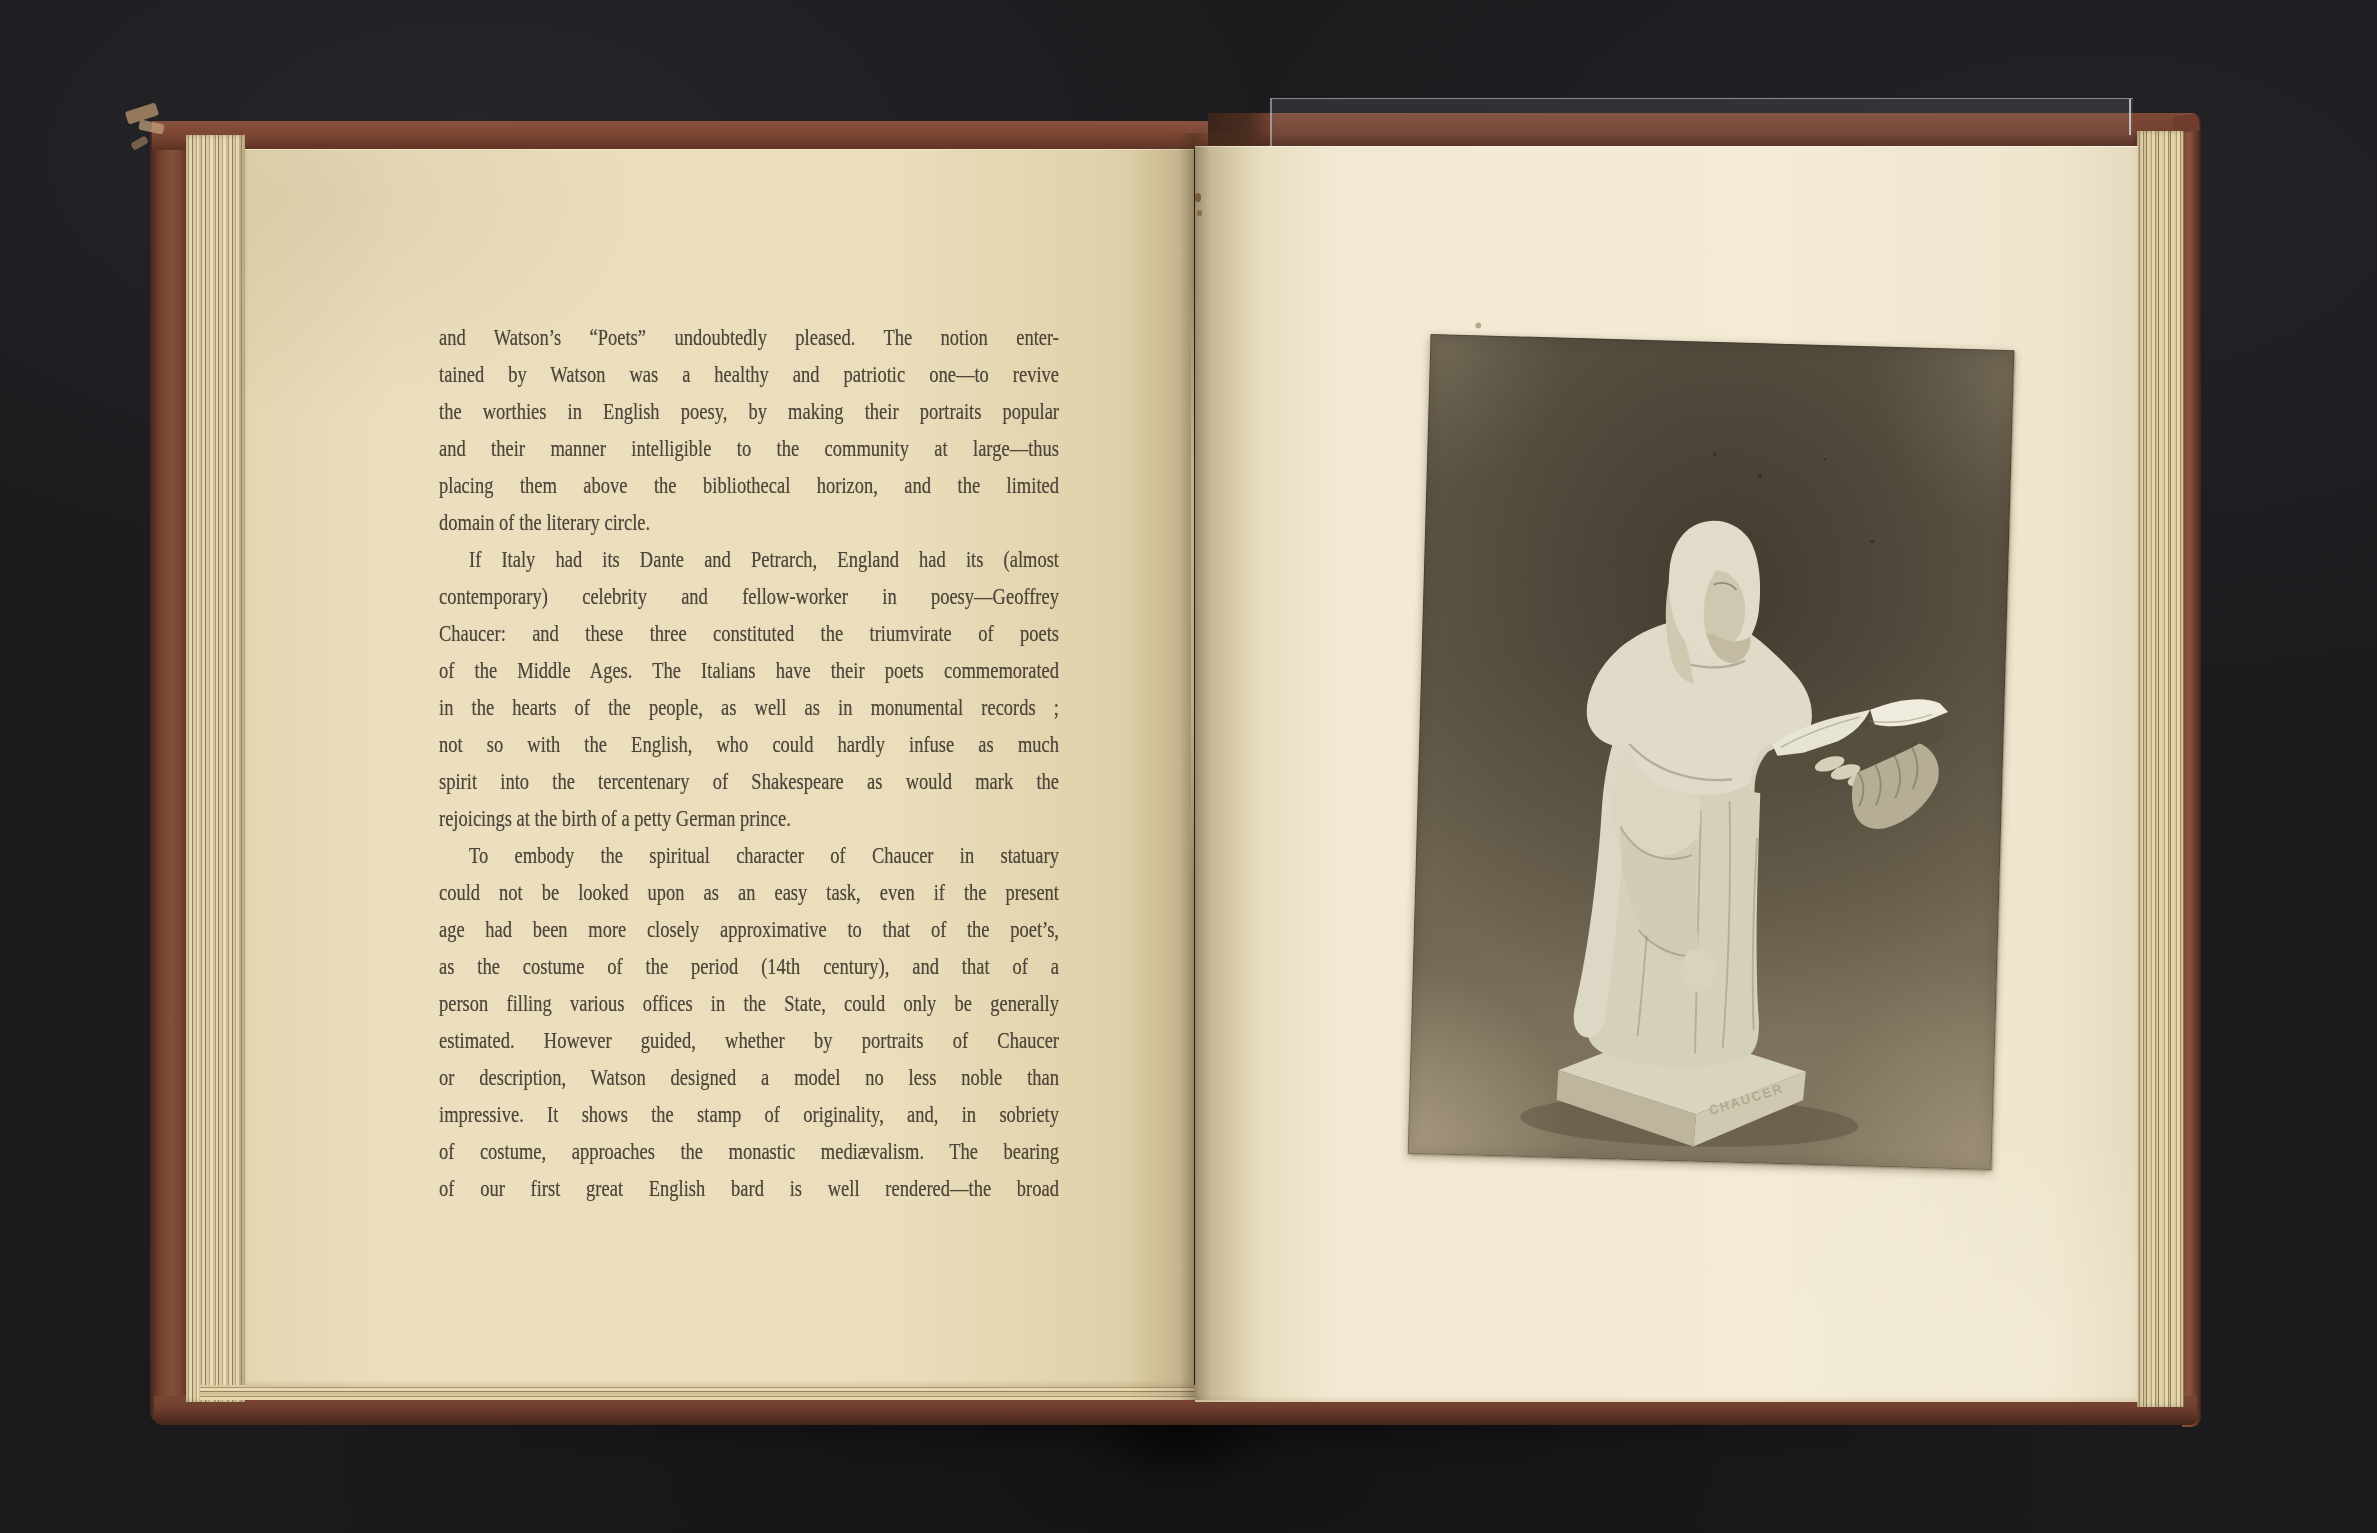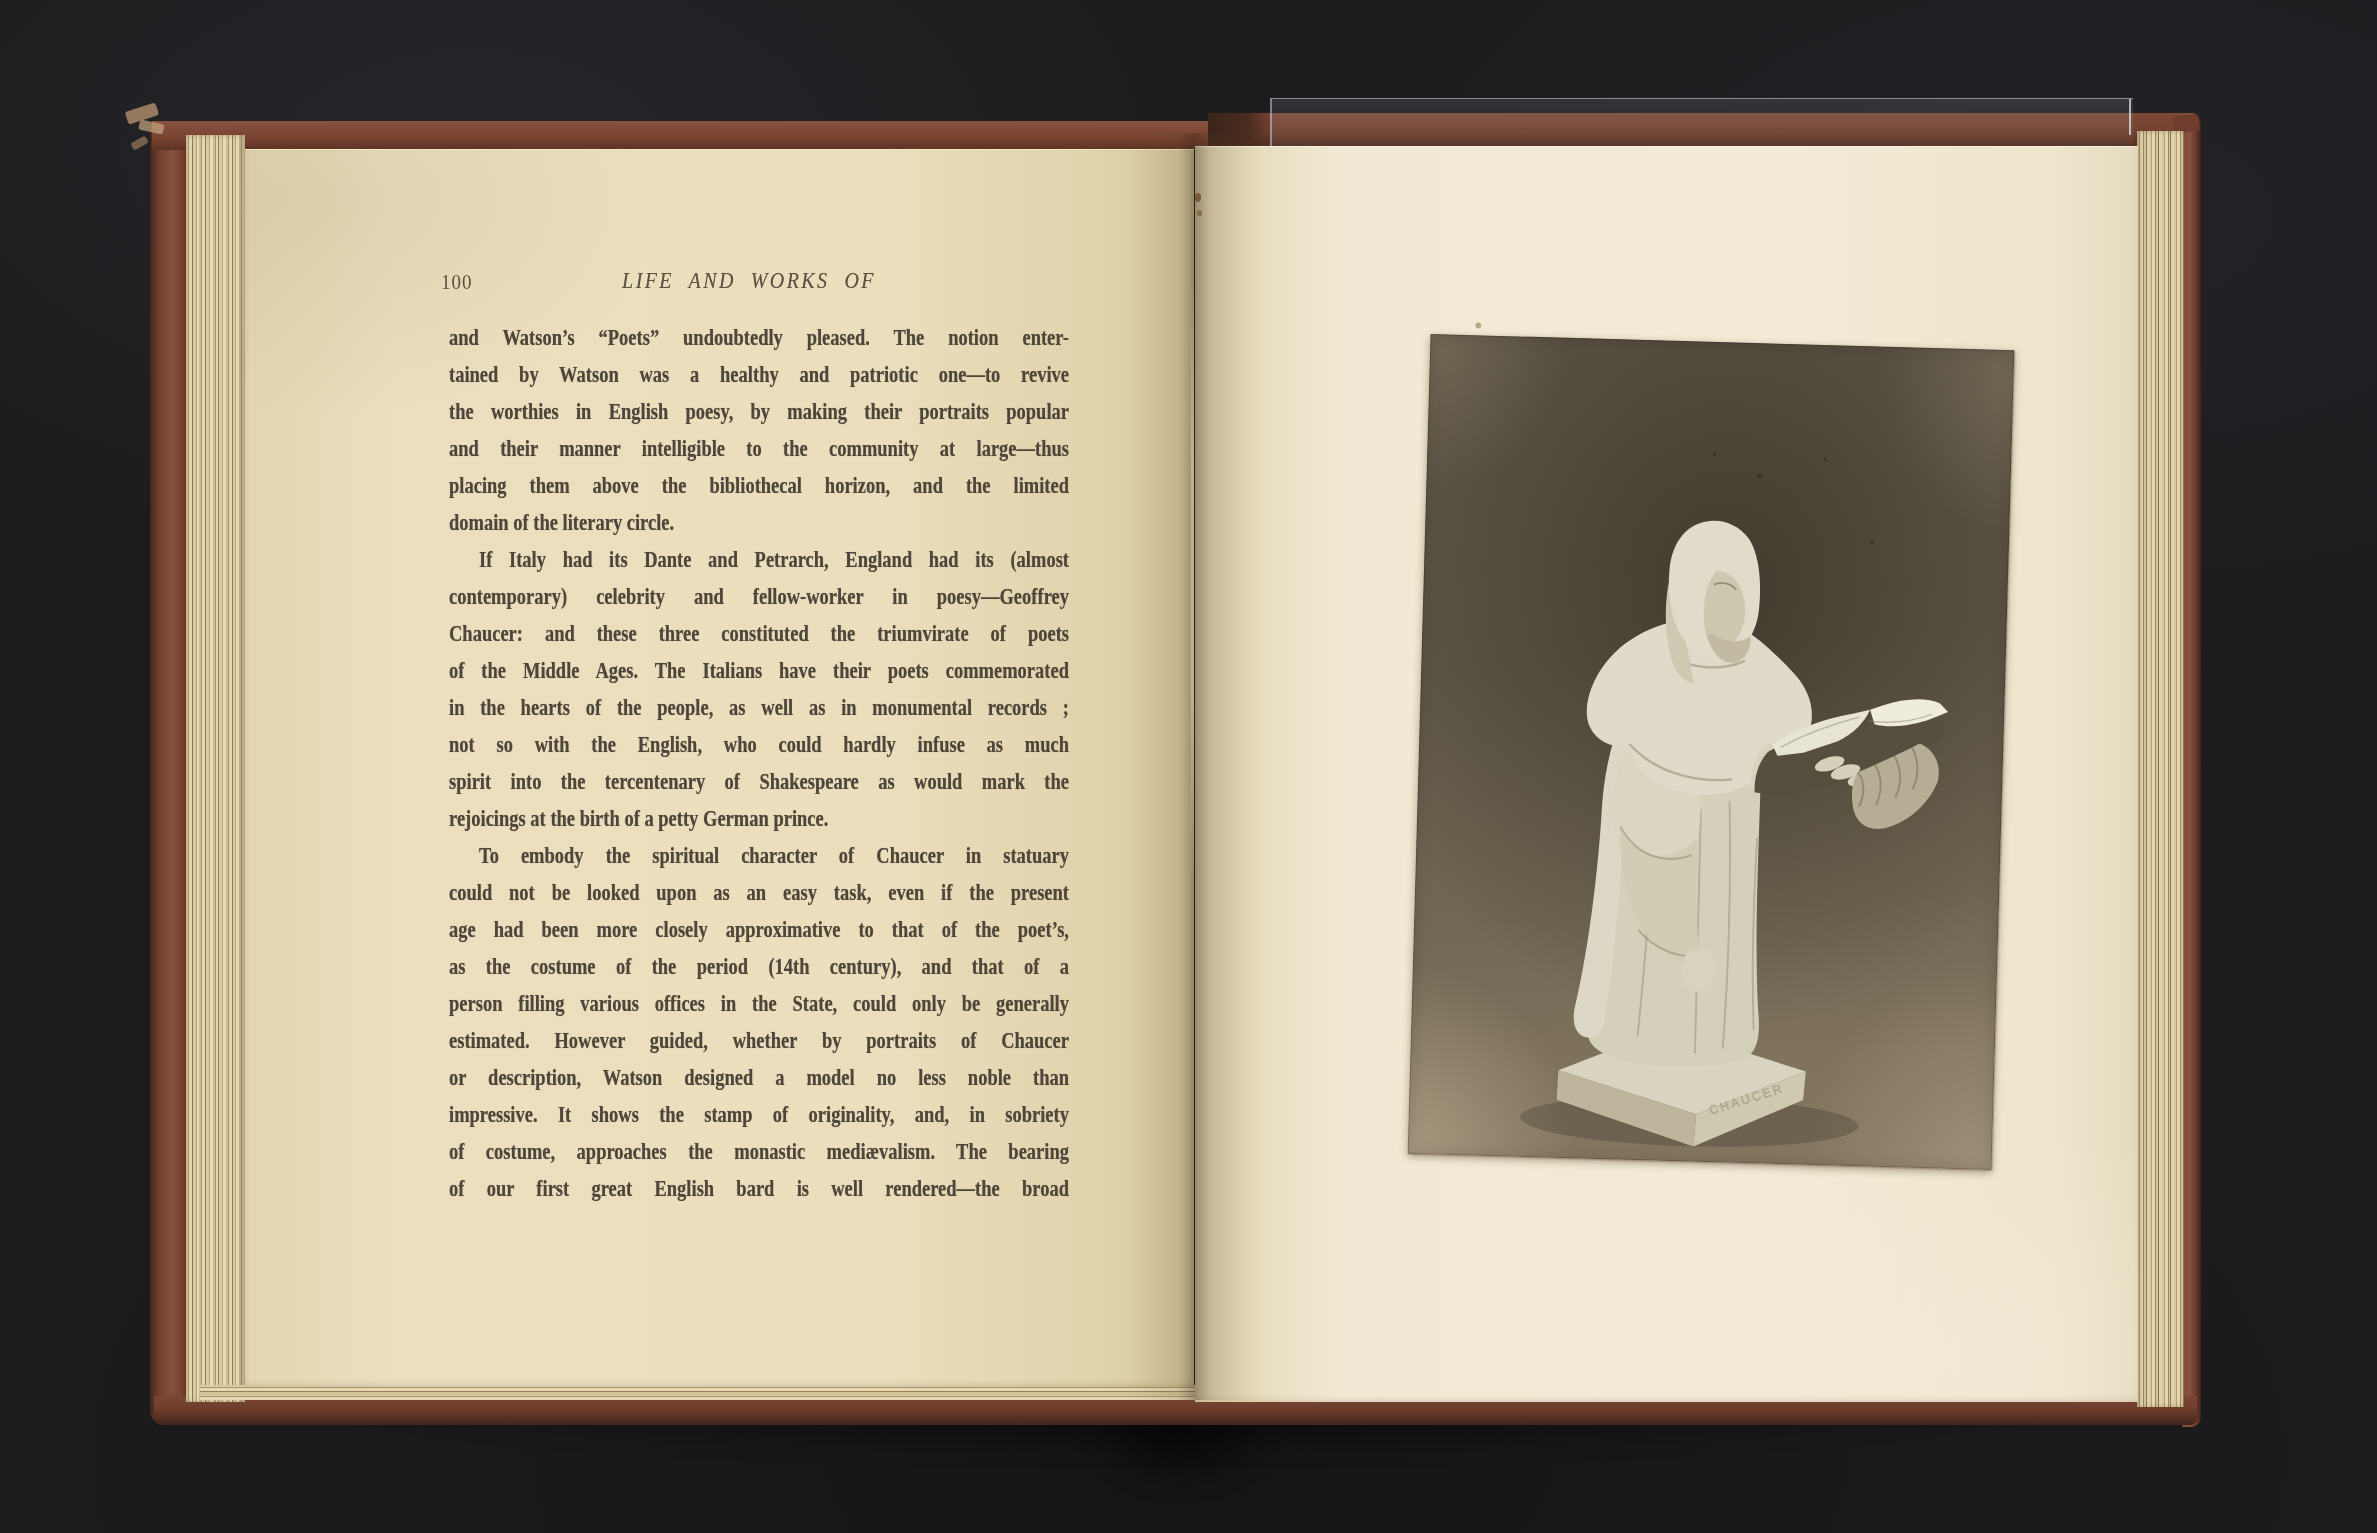--- a/index.html
+++ b/index.html
@@ -123,21 +123,21 @@
   .pagenum {
     position:absolute; left:1.9px; top:1.9px; font-size:19px; letter-spacing:1px;
     color:#57503f; transform:scaleY(1.15);
   }
   .running-header {
     position:absolute; left:0; top:0; width:100%; text-align:center;
     font-style:italic; font-size:20px; letter-spacing:2.4px; word-spacing:7.6px;
     color:#5a5243; transform:scaleY(1.18);
     text-shadow: 0 0 0.6px rgba(90,82,67,0.5);
   }
-  .textblock { left:204px; top:170px; width:620px;font-weight:bold; }
+  .textblock { left:194px; top:170px; width:620px; }
   .line {
     height:37px; line-height:37px; font-size:18.5px; color:#4e463a;
     text-align:justify; text-align-last:justify; white-space:nowrap;
     transform:scaleY(1.24); transform-origin:50% 50%;
     text-shadow: 0 0 0.6px rgba(78,70,58,0.55);
   }
   .line.flush { text-align-last:left; }
   .line.indent { text-indent:30px; }
 
   
@@ -178,24 +178,20 @@
   <div class="abs fray1"></div>
   <div class="abs fray2"></div>
   <div class="abs fray3"></div>
 
   <div class="abs stack-left"></div>
   <div class="abs stack-top-left"></div>
   <div class="abs stack-bottom-left"></div>
   <div class="abs stack-right"></div>
 
   <div class="abs page-left">
-    <div class="abs running-head-row">
-      <div class="pagenum">100</div>
-      <div class="running-header">LIFE AND WORKS OF</div>
-    </div>
     <div class="abs textblock">
       <div class="line">and Watson’s “Poets” undoubtedly pleased.  The notion enter-</div>
       <div class="line">tained by Watson was a healthy and patriotic one—to revive</div>
       <div class="line">the worthies in English poesy, by making their portraits popular</div>
       <div class="line">and their manner intelligible to the community at large—thus</div>
       <div class="line">placing them above the bibliothecal horizon, and the limited</div>
       <div class="line flush">domain of the literary circle.</div>
 
       <div class="line indent">If Italy had its Dante and Petrarch, England had its (almost</div>
       <div class="line">contemporary) celebrity and fellow-worker in poesy—Geoffrey</div>

